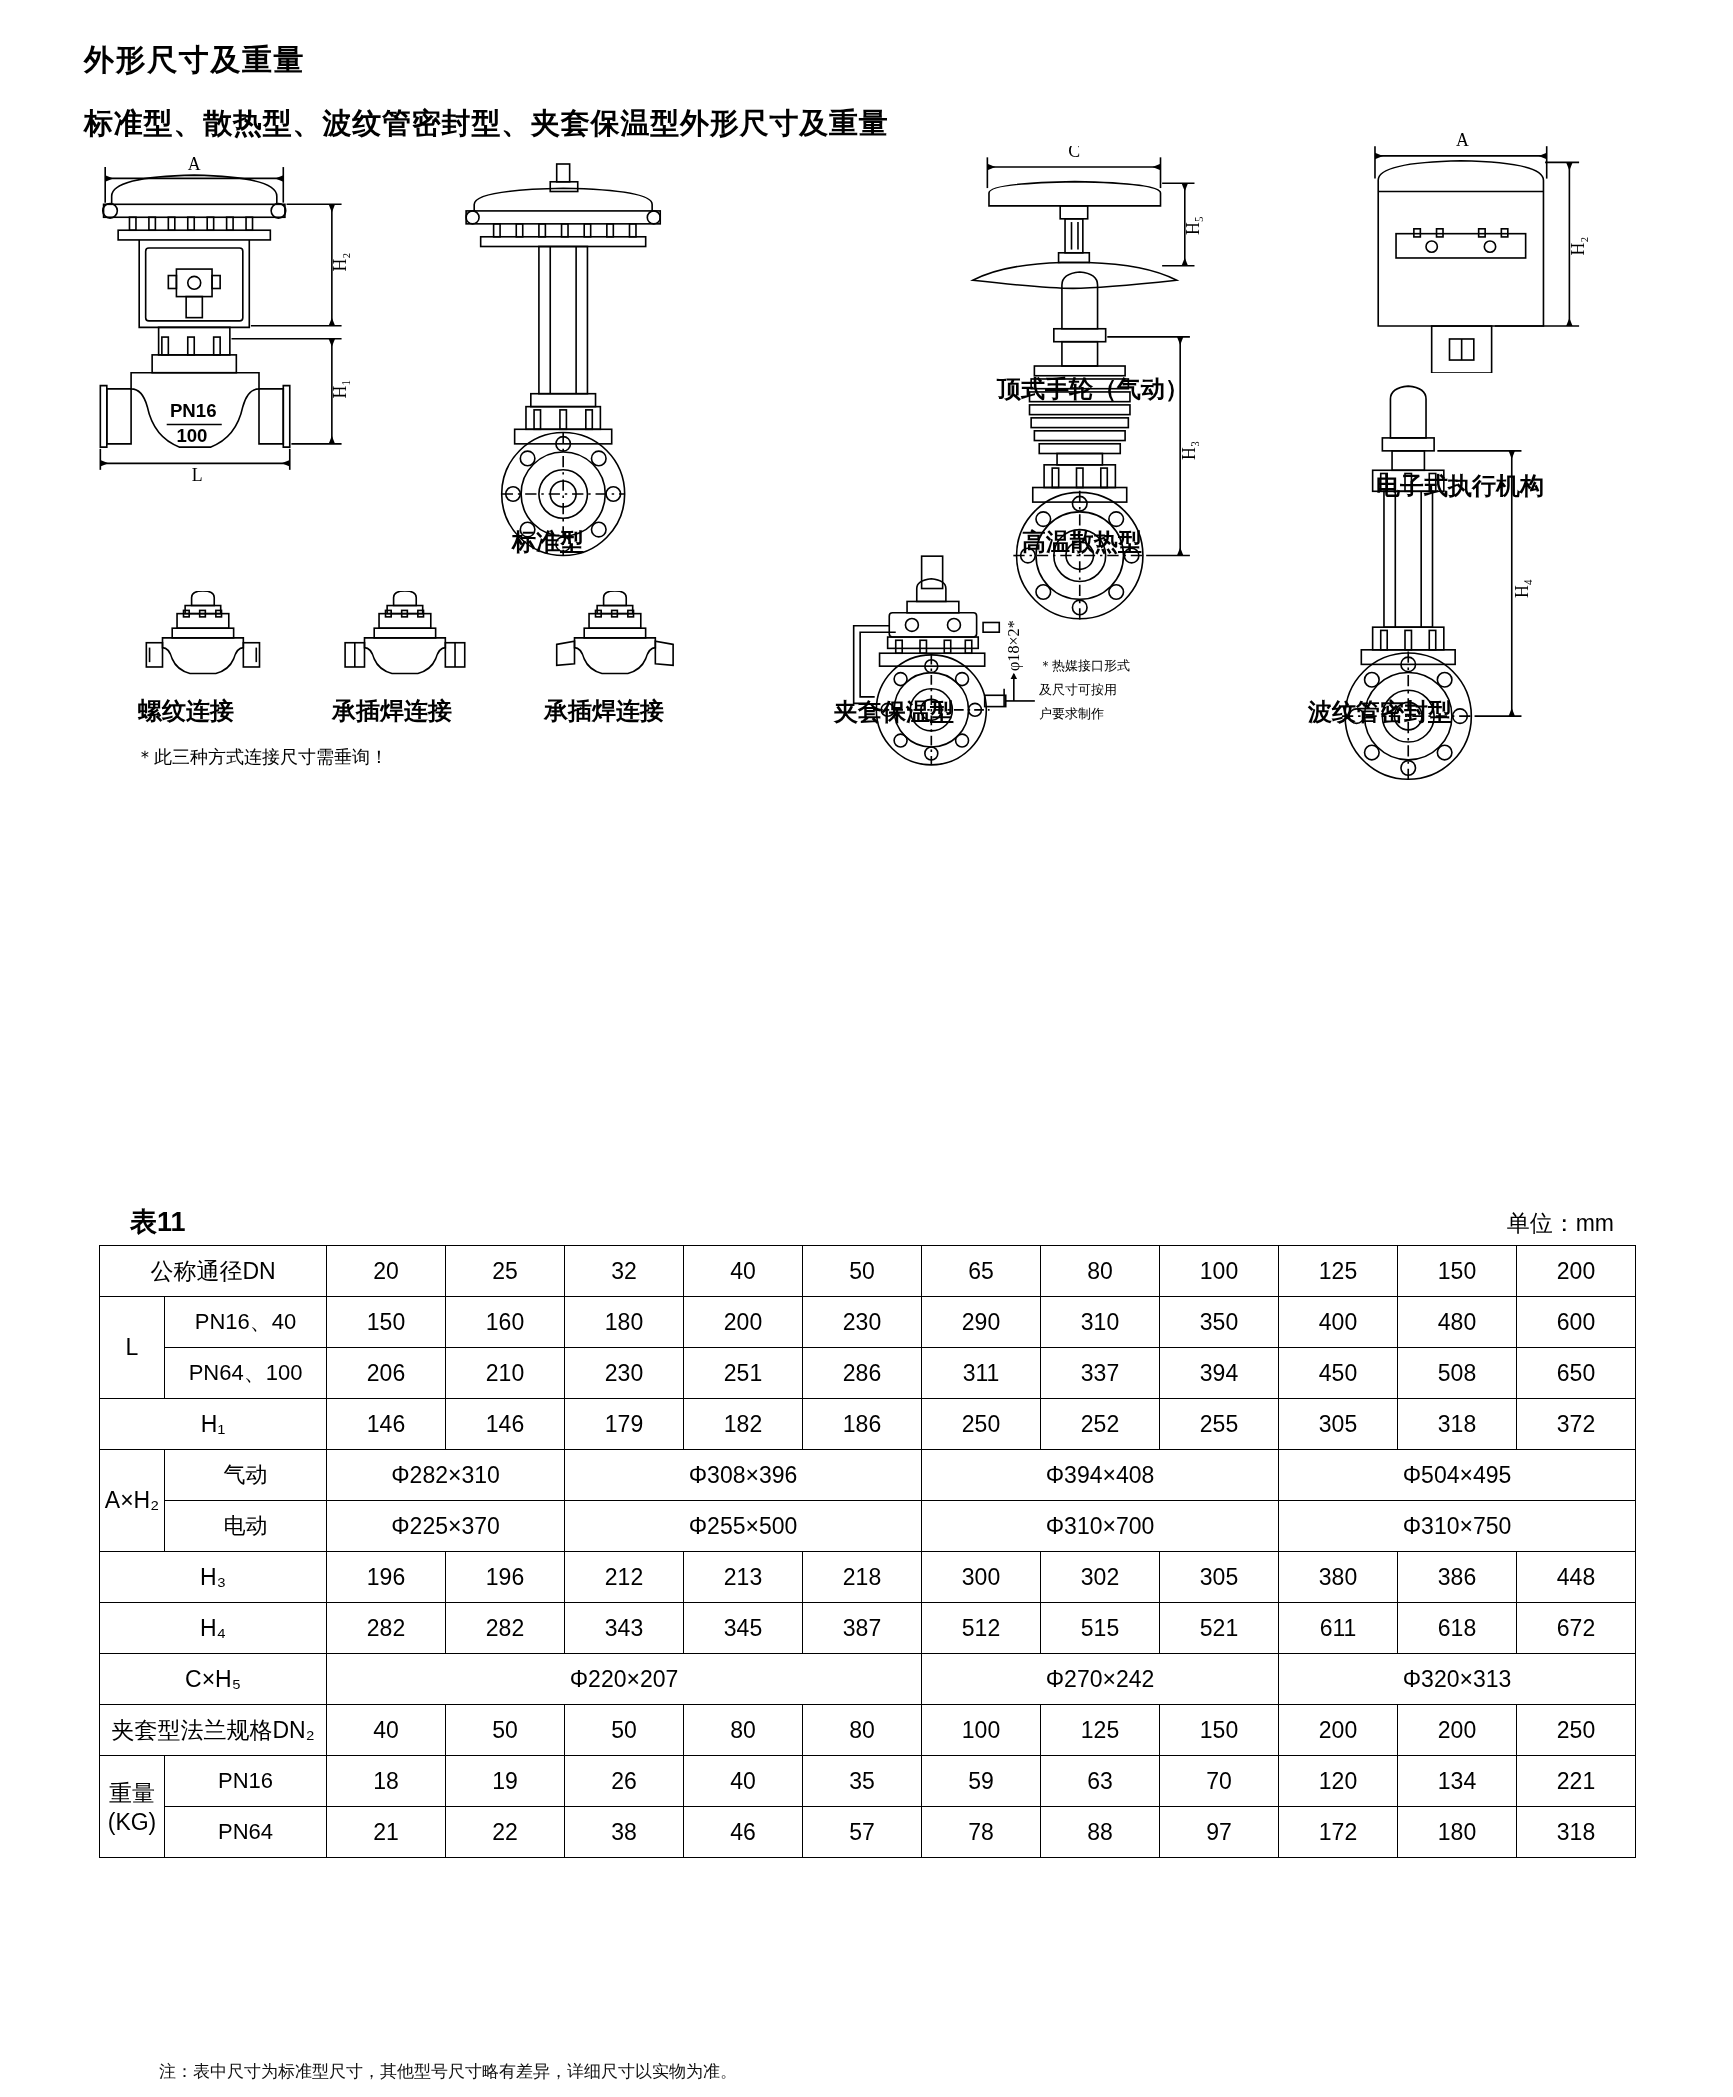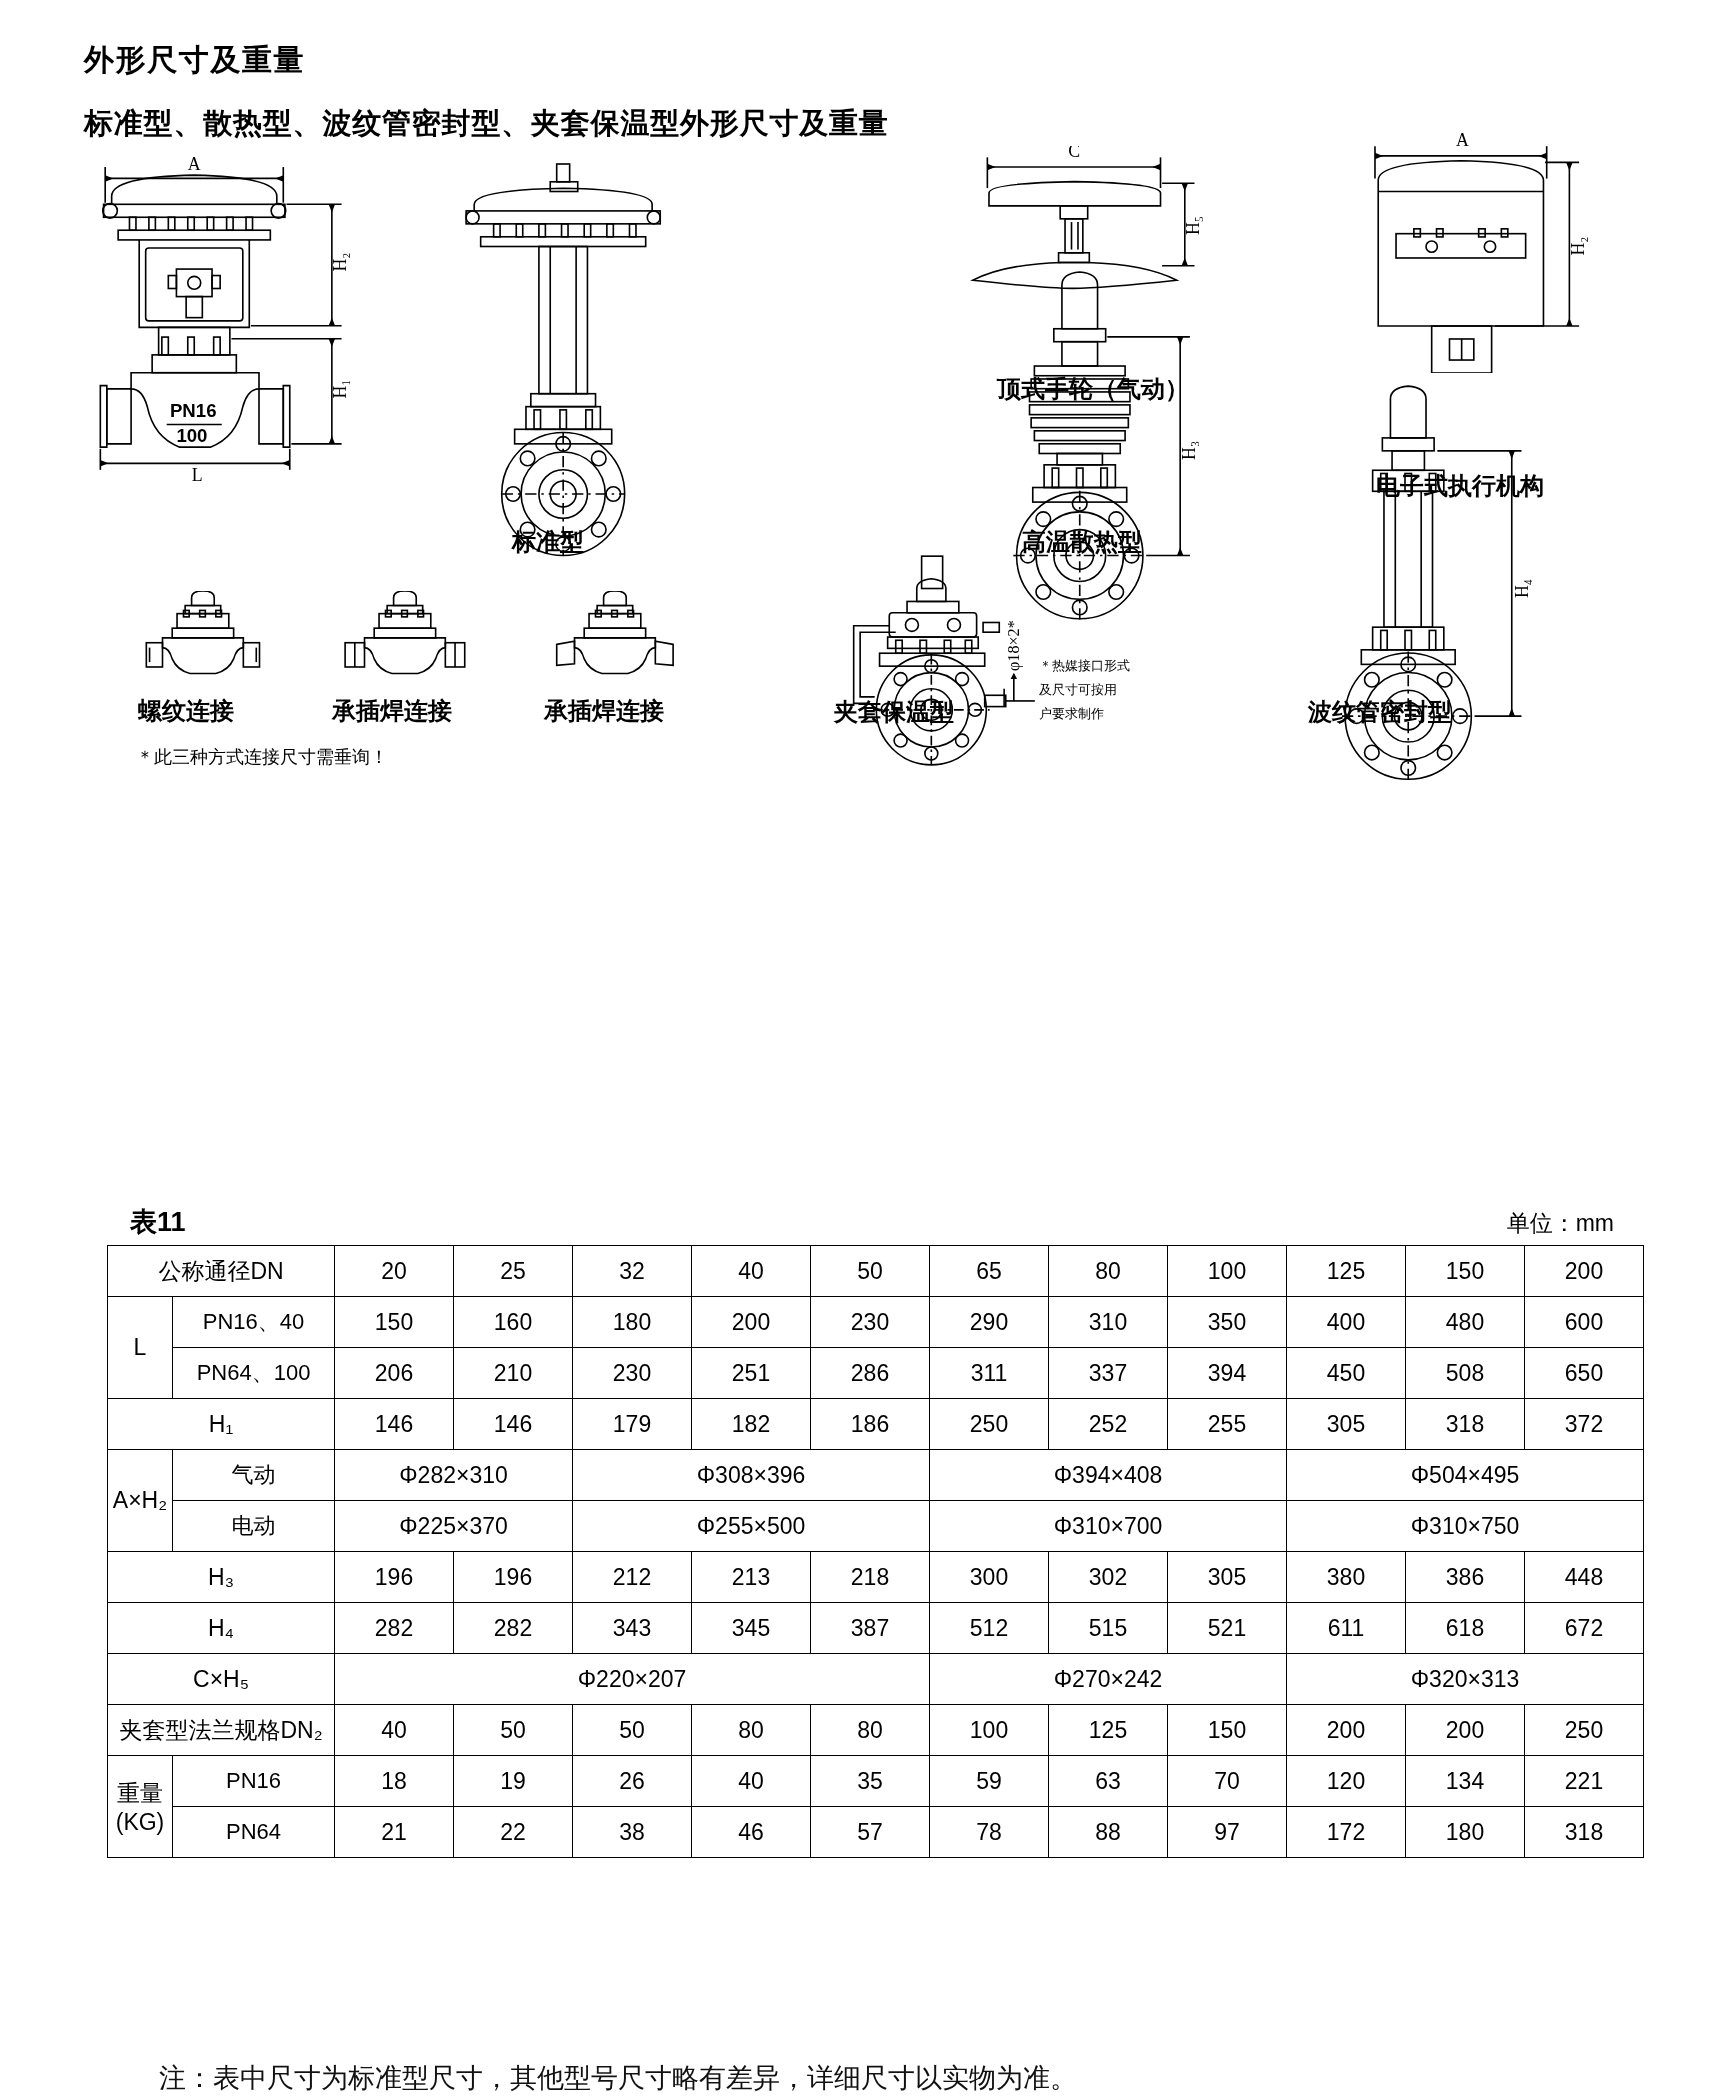--- a/index.html
+++ b/index.html
@@ -67,21 +67,21 @@
     text-align: right;
   }
   .tbl-head-right {
     position: absolute;
     right: 120px;
     top: 1208px;
     font-size: 23px;
   }
   table.spec {
     position: absolute;
-    left: 107px;
+    left: 99px;
     top: 1245px;
     width: 1418px;
     border-collapse: collapse;
     table-layout: fixed;
   }
   table.spec td {
     border: 1.6px solid #000;
     text-align: center;
     vertical-align: middle;
     font-size: 23px;
@@ -91,21 +91,21 @@
   table.spec td.lbl {
     font-size: 23px;
   }
   table.spec td.sub {
     font-size: 22px;
   }
   .footnote {
     position: absolute;
     left: 159px;
     top: 2060px;
-    font-size: 27px;
+    font-size: 17px;
     white-space: nowrap;
     color: #111;
   }
   svg { display: block; }
   .ln { stroke: #000; fill: none; }
 </style>
 </head>
 <body>
 
 <div id="page">

